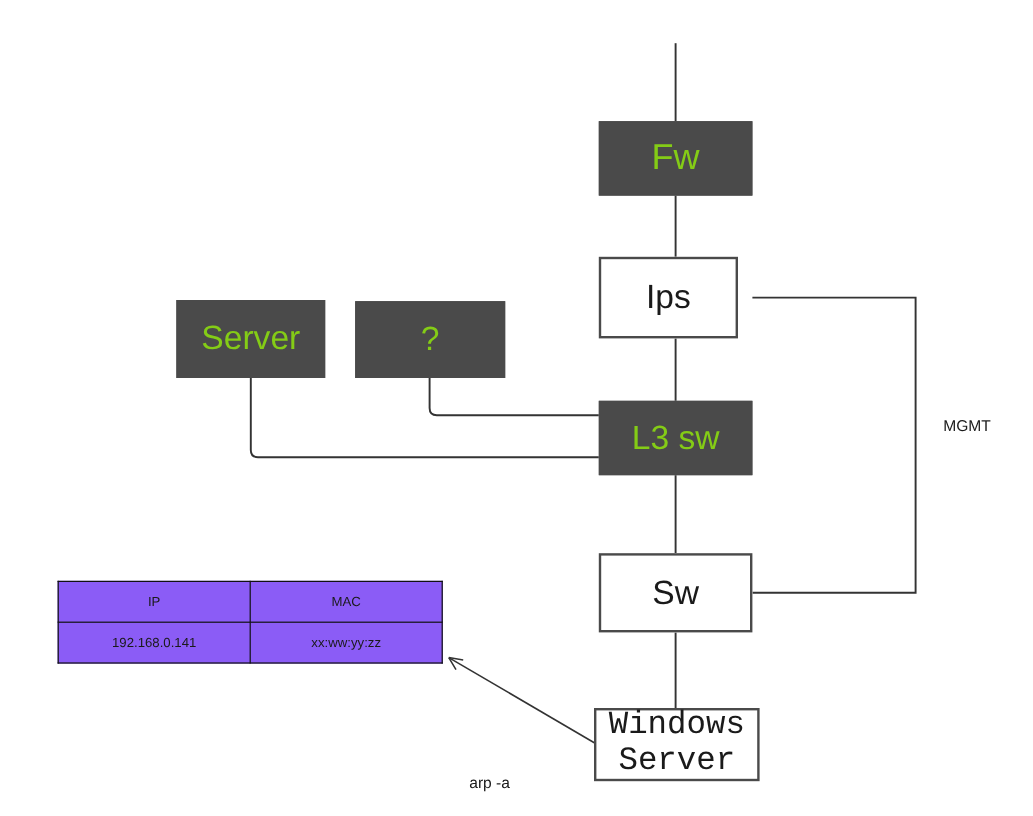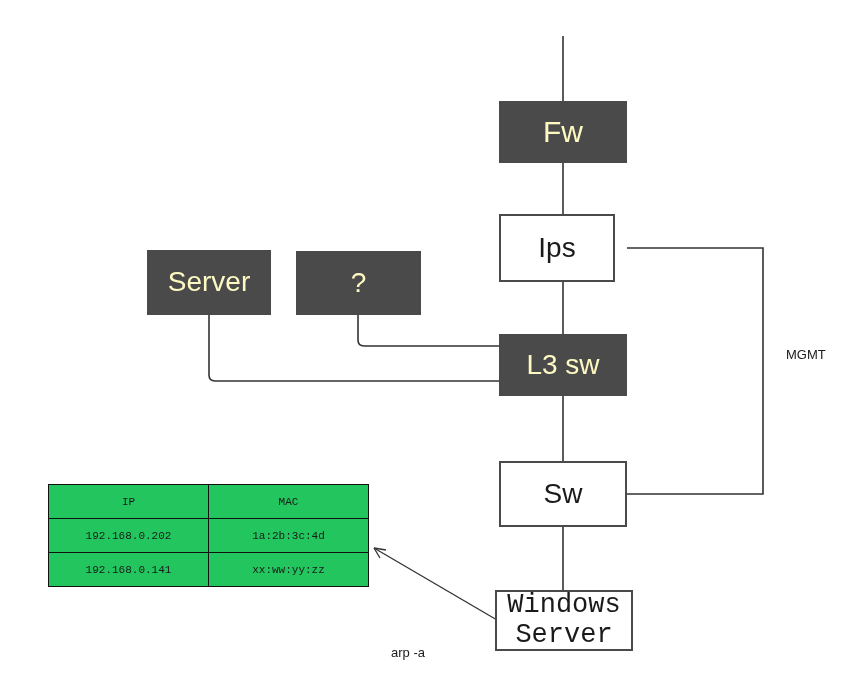--- a/index.html
+++ b/index.html
@@ -31,40 +31,39 @@
     box-sizing: border-box;
     display: flex;
     align-items: center;
     justify-content: center;
     text-align: center;
     line-height: 1.08;
     white-space: nowrap;
   }
   .node.filled {
     background: #4a4a4a;
-    color: #fef9c3;
+    color: #84cc16;
     border: 1px solid #4a4a4a;
     text-align: right;
   }
   .node.outlined {
     background: #ffffff;
     color: #1a1a1a;
     border: 2px solid #4a4a4a;
   }
   .label-text {
     position: absolute;
     color: #1a1a1a;
     white-space: nowrap;
   }
   table.arp {
     position: absolute;
     border-collapse: collapse;
-    background: #22c55e;
+    background: #8b5cf6;
     table-layout: fixed;
-    font-family: Liberation Mono, monospace;
   }
   table.arp td, table.arp th {
     border: 1px solid #111111;
     text-align: center;
     font-weight: normal;
     color: #1a1a1a;
     font-size: 11px;
     height: 33px;
     padding: 0;
   }
@@ -137,23 +136,19 @@
         <col style="width:160px">
     </colgroup>
     <thead>
       <tr>
         <th>IP</th>
         <th>MAC</th>
       </tr>
     </thead>
     <tbody>
       <tr>
-        <td>192.168.0.202</td>
-        <td>1a:2b:3c:4d</td>
-      </tr>
-      <tr>
         <td>192.168.0.141</td>
         <td>xx:ww:yy:zz</td>
       </tr>
     </tbody>
   </table>
 
 </div>
 
 </body></html>

